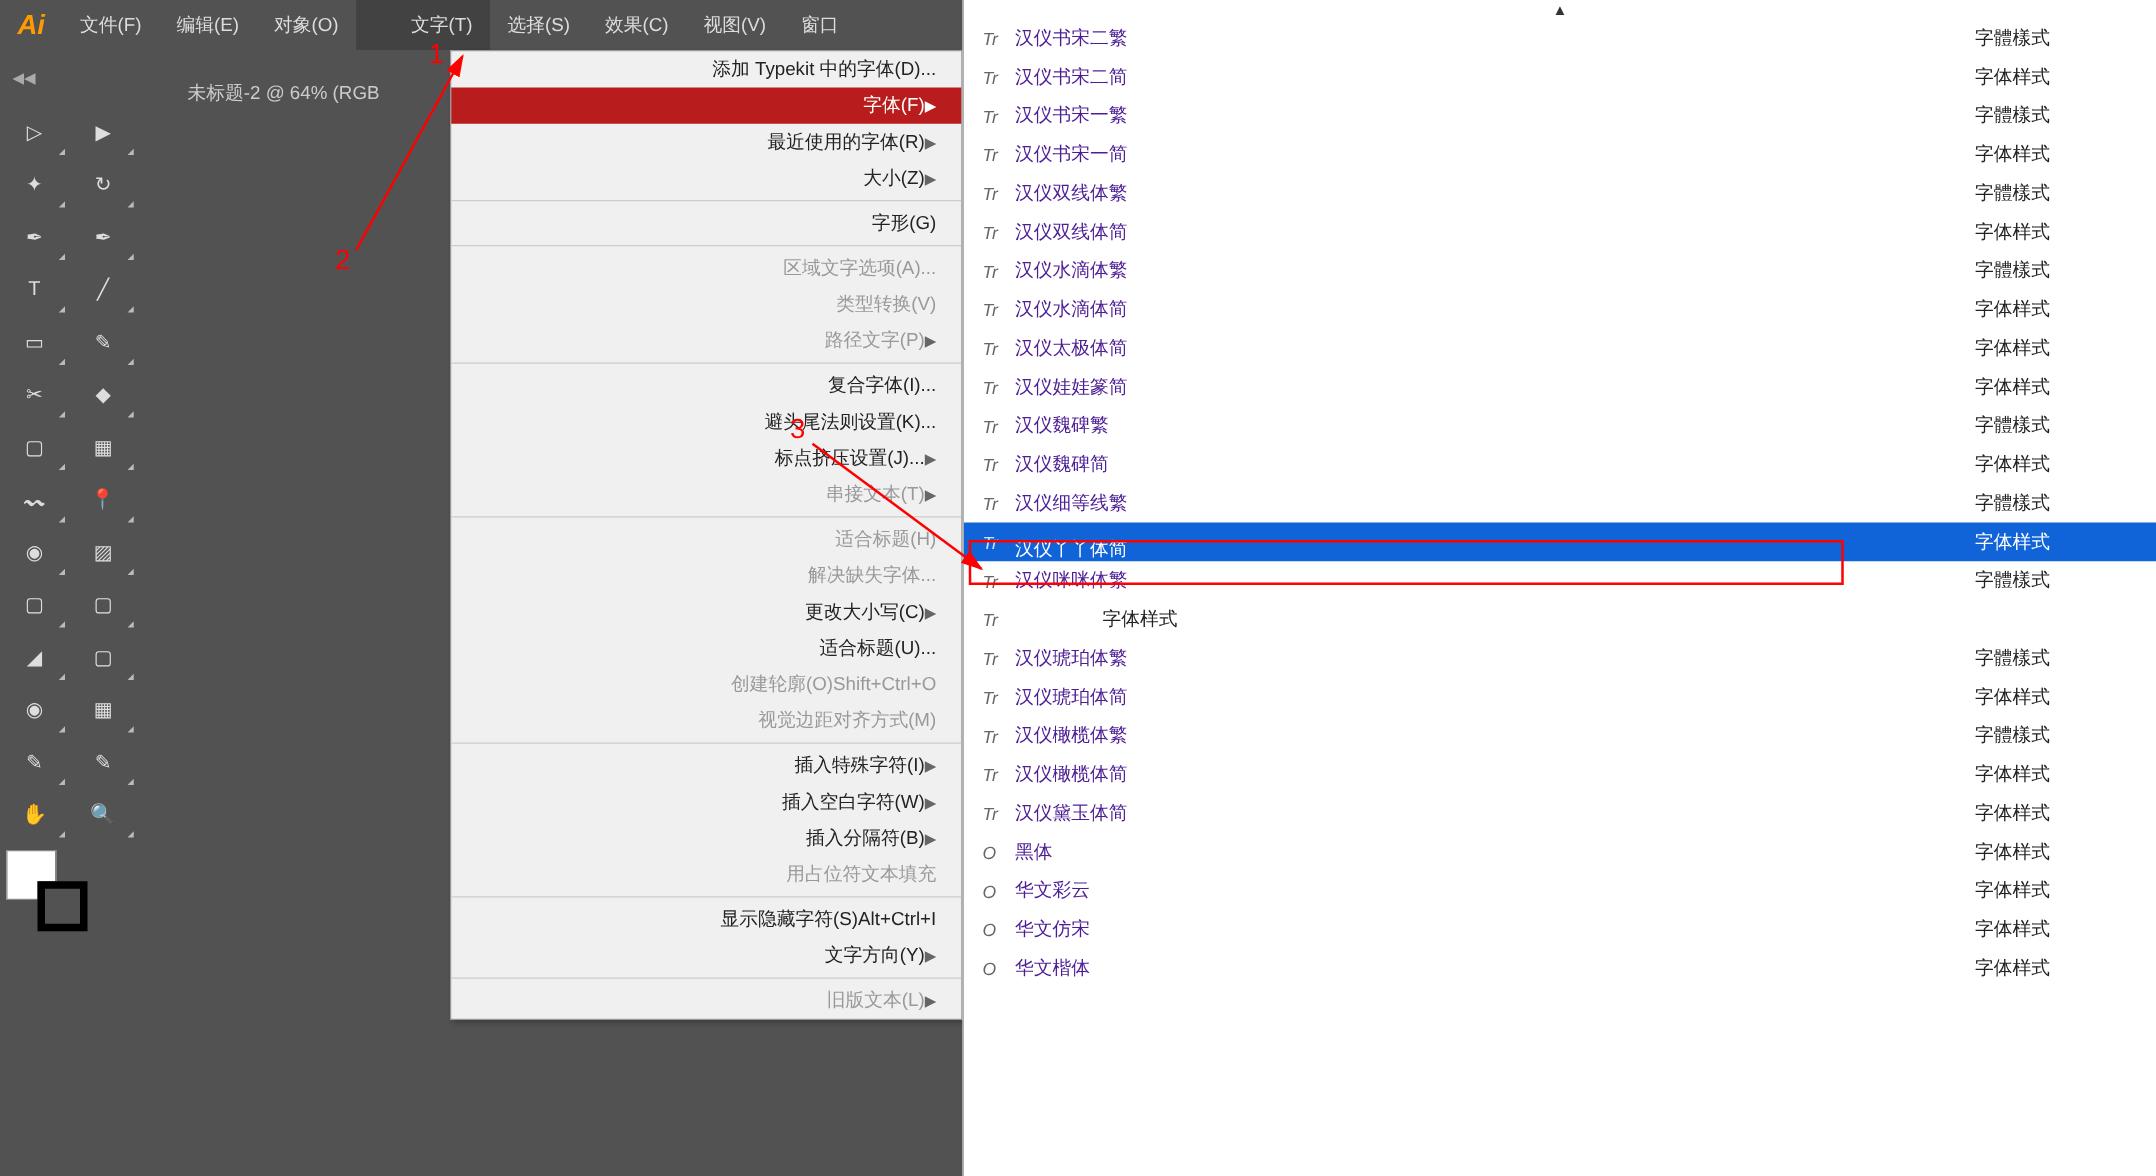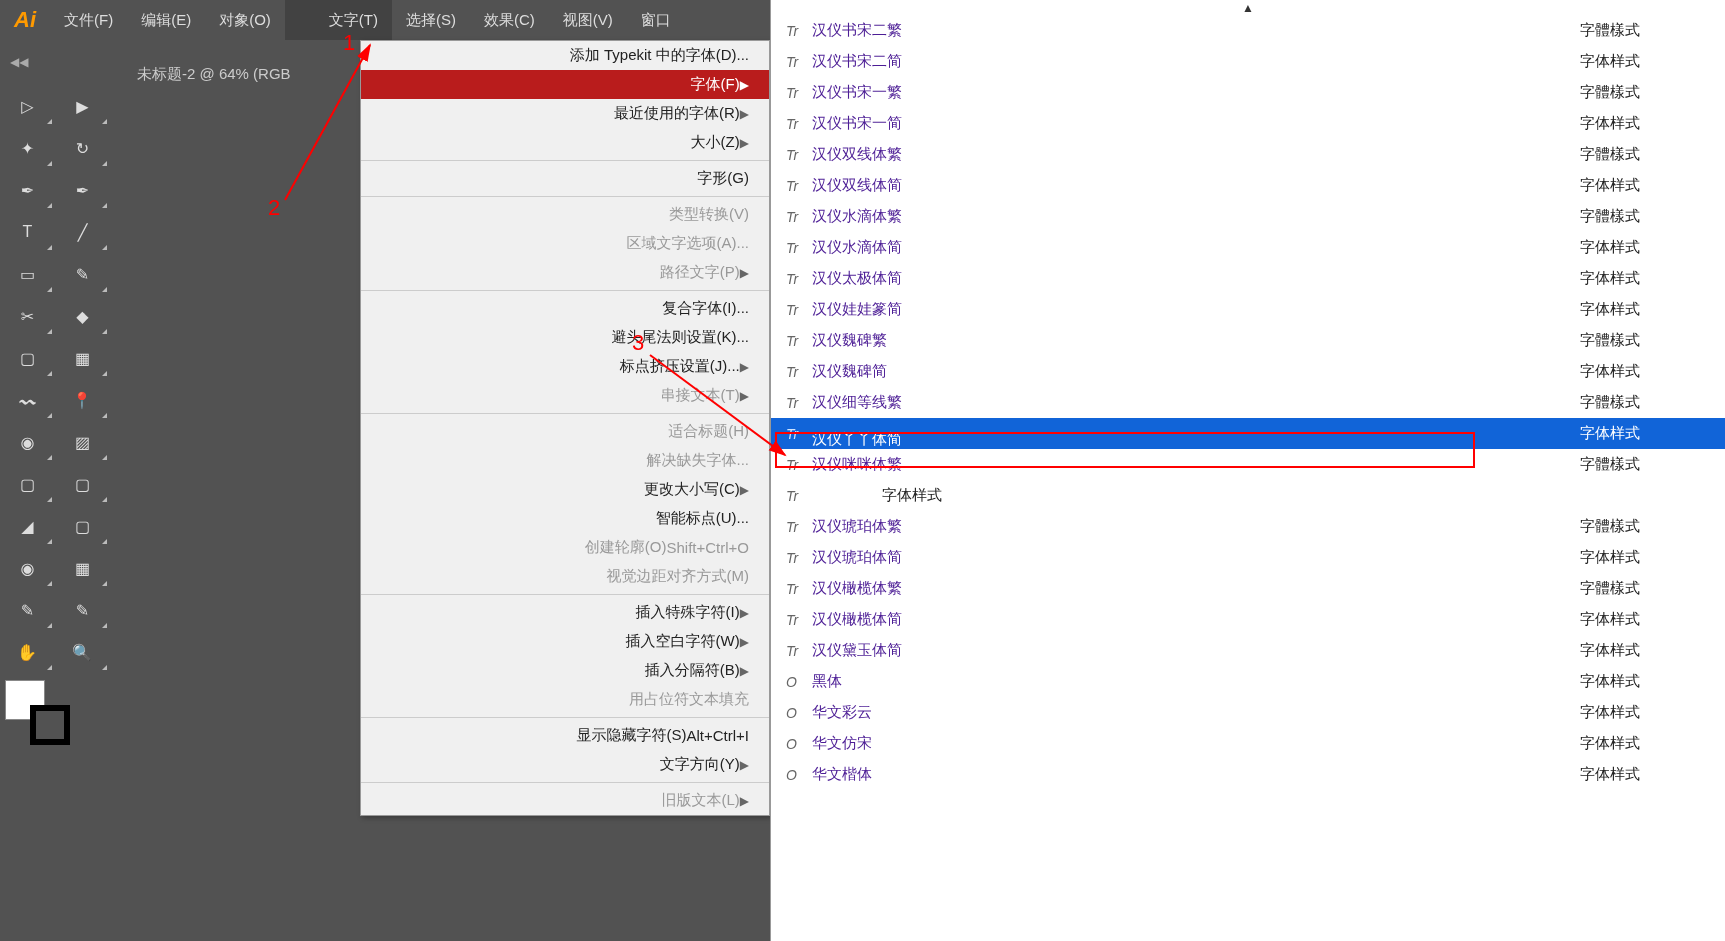--- a/index.html
+++ b/index.html
@@ -5,21 +5,21 @@
 * { margin: 0; padding: 0; box-sizing: border-box; font-family: "Microsoft YaHei", sans-serif; }
 body { background: #525252; width: 1725px; height: 941px; overflow: hidden; position: relative; }
 
 .menubar { background: #525252; height: 40px; display: flex; align-items: center; color: #ddd; font-size: 15px; }
 .ai-logo { width: 50px; height: 40px; display: flex; align-items: center; justify-content: center; color: #ff9a00; font-weight: bold; font-size: 22px; font-style: italic; }
 .menu-item { padding: 0 14px; height: 40px; display: flex; align-items: center; cursor: pointer; }
 .menu-item.active { background: #424242; padding-left: 44px; }
 
 .chevrons { position: absolute; left: 10px; top: 55px; color: #aaa; font-size: 12px; }
 
-.doc-tab { position: absolute; left: 122px; top: 55px; color: #ccc; font-size: 15px; padding: 10px 15px; }
+.doc-tab { position: absolute; left: 135px; top: 55px; color: #ccc; font-size: 15px; padding: 10px 15px; }
 
 .toolbar { position: absolute; left: 0; top: 85px; width: 110px; background: #525252; }
 .tool-row { display: flex; height: 42px; }
 .tool-cell { width: 55px; height: 42px; display: flex; align-items: center; justify-content: center; color: #ddd; position: relative; }
 .tool-tri { position: absolute; right: 3px; bottom: 3px; width: 0; height: 0; border-left: 5px solid transparent; border-bottom: 5px solid #bbb; }
 
 .fill-stroke { position: absolute; left: 5px; top: 680px; }
 .fill-box { position: absolute; width: 40px; height: 40px; background: #fff; border: 1px solid #888; }
 .stroke-box { position: absolute; left: 25px; top: 25px; width: 40px; height: 40px; background: #525252; border: 6px solid #000; }
 
@@ -146,26 +146,26 @@
     <div class="dd-item">
       <span>大小(Z)</span>
       <span class="dd-arrow">▶</span>
     </div>
     <div class="dd-sep"></div>
     <div class="dd-item">
       <span>字形(G)</span>
     </div>
     <div class="dd-sep"></div>
     <div class="dd-item disabled">
+      <span>区域文字选项(A)...</span>
+    </div>
+    <div class="dd-item disabled">
       <span>类型转换(V)</span>
     </div>
     <div class="dd-item disabled">
-      <span>区域文字选项(A)...</span>
-    </div>
-    <div class="dd-item disabled">
       <span>路径文字(P)</span>
       <span class="dd-arrow">▶</span>
     </div>
     <div class="dd-sep"></div>
     <div class="dd-item">
       <span>复合字体(I)...</span>
     </div>
     <div class="dd-item">
       <span>避头尾法则设置(K)...</span>
     </div>
@@ -182,21 +182,21 @@
       <span>适合标题(H)</span>
     </div>
     <div class="dd-item disabled">
       <span>解决缺失字体...</span>
     </div>
     <div class="dd-item">
       <span>更改大小写(C)</span>
       <span class="dd-arrow">▶</span>
     </div>
     <div class="dd-item">
-      <span>智能标点(U)...</span>
+      <span>适合标题(U)...</span>
     </div>
     <div class="dd-item disabled">
       <span>创建轮廓(O)</span>
       <span>Shift+Ctrl+O</span>
     </div>
     <div class="dd-item disabled">
       <span>视觉边距对齐方式(M)</span>
     </div>
     <div class="dd-sep"></div>
     <div class="dd-item">

